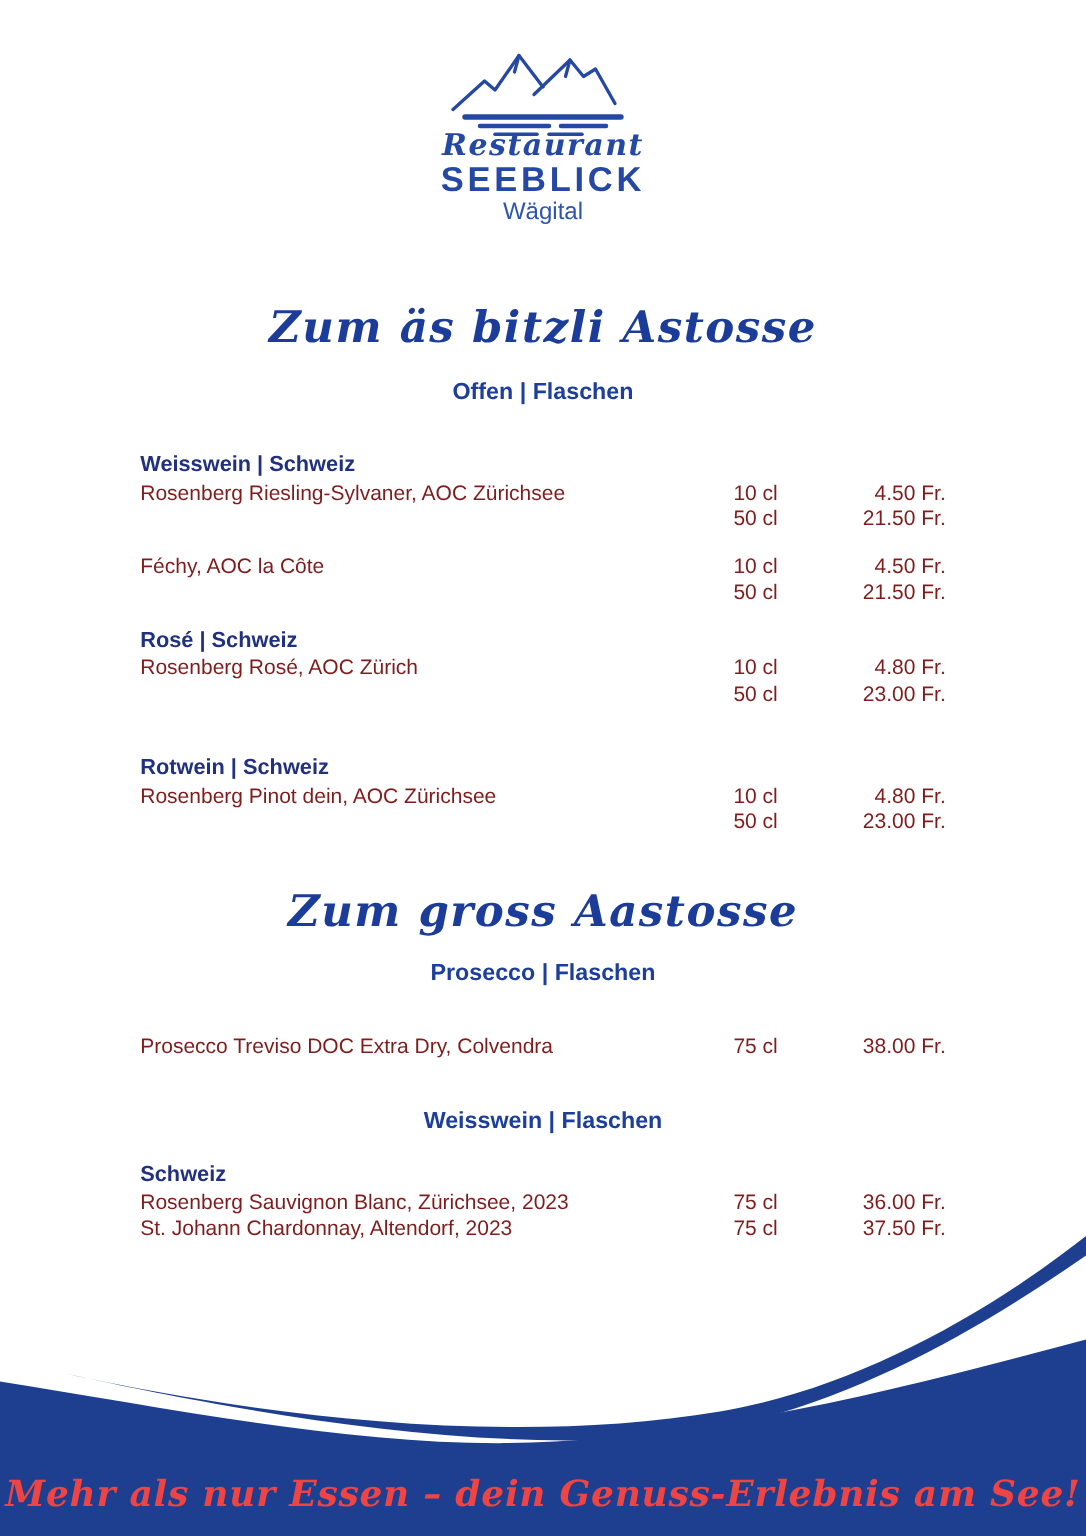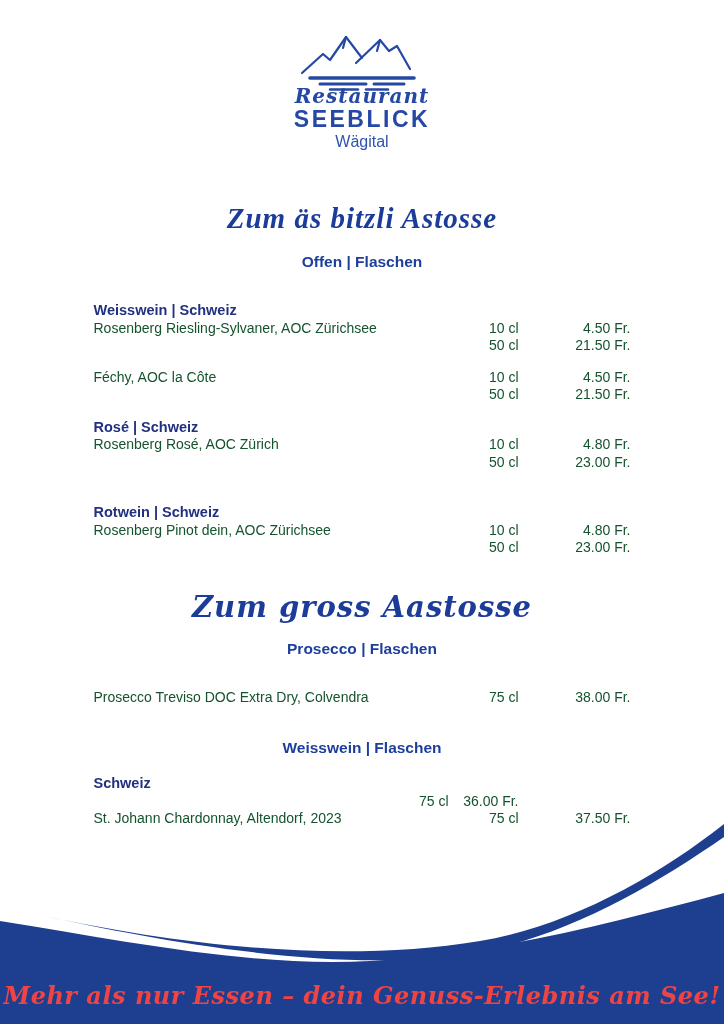--- a/index.html
+++ b/index.html
@@ -19,38 +19,38 @@
     font-size:23px;font-weight:bold;color:#2448a4;letter-spacing:2.5px;
     margin-top:-2px;
   }
   .logo-place{font-size:16px;color:#2e54ad;margin-top:0;}
   
   .script-heading{
     margin:0;text-align:center;
     font-family:"DejaVu Serif",serif;font-style:italic;font-weight:bold;
     font-size:29px;line-height:34px;color:#1c3c99;letter-spacing:1px;
   }
-  .h-apero{margin-top:50px;font-family:Liberation Serif, serif;}
+  .h-apero{margin-top:50px;}
   .h-bottles{margin-top:33px;}
   .subheading{
     text-align:center;font-weight:bold;font-size:15.5px;line-height:18px;
     color:#1d3f9b;
   }
   .sub-offen{margin-top:18px;}
   .sub-prosecco{margin-top:16px;}
   .sub-weisswein{margin-top:33px;}
   
   .content{width:537px;margin:0 auto;}
   .group-title{
     margin:0;font-size:14.5px;line-height:17.5px;font-weight:bold;
     color:#22317f;
   }
   .row{
     display:grid;grid-template-columns:1fr 70px 112px;
-    font-size:14px;line-height:17.5px;color:#14532d;
+    font-size:14px;line-height:17.5px;color:#7f1d1d;
   }
   .row .size,.row .price{text-align:right;}
   .item + .item{margin-top:14px;}
   .g1{margin-top:31px;}
   .g2{margin-top:15px;}
   .g3{margin-top:33px;}
   .g4{margin-top:31px;}
   .g5{margin-top:18px;}
   
   .wave{position:absolute;left:0;bottom:0;width:724px;height:214px;}
@@ -163,20 +163,21 @@
     </section>
   </div>
 
   <div class="subheading sub-weisswein">Weisswein | Flaschen</div>
 
   <div class="content">
     <section class="group g5">
       <h2 class="group-title">Schweiz</h2>
       <div class="item">
         <div class="row">
+          <span class="name">Rosenberg Sauvignon Blanc, Zürichsee, 2023</span>
           <span class="size">75 cl</span>
           <span class="price">36.00 Fr.</span>
         </div>
         <div class="row">
           <span class="name">St. Johann Chardonnay, Altendorf, 2023</span>
           <span class="size">75 cl</span>
           <span class="price">37.50 Fr.</span>
         </div>
       </div>
     </section>

